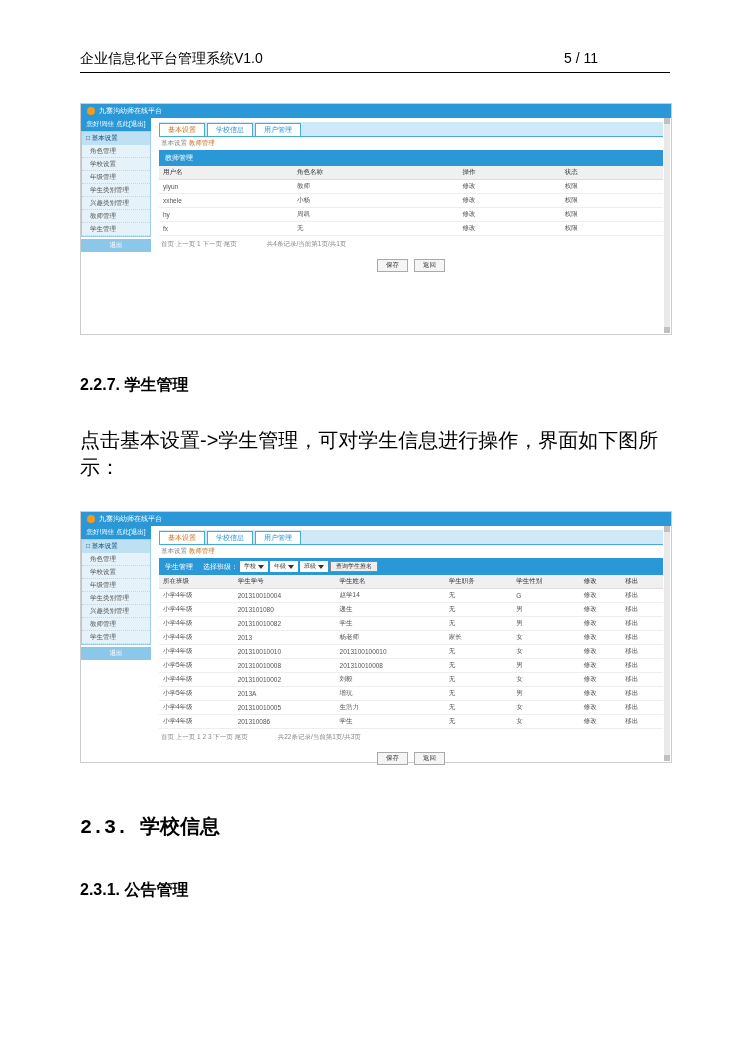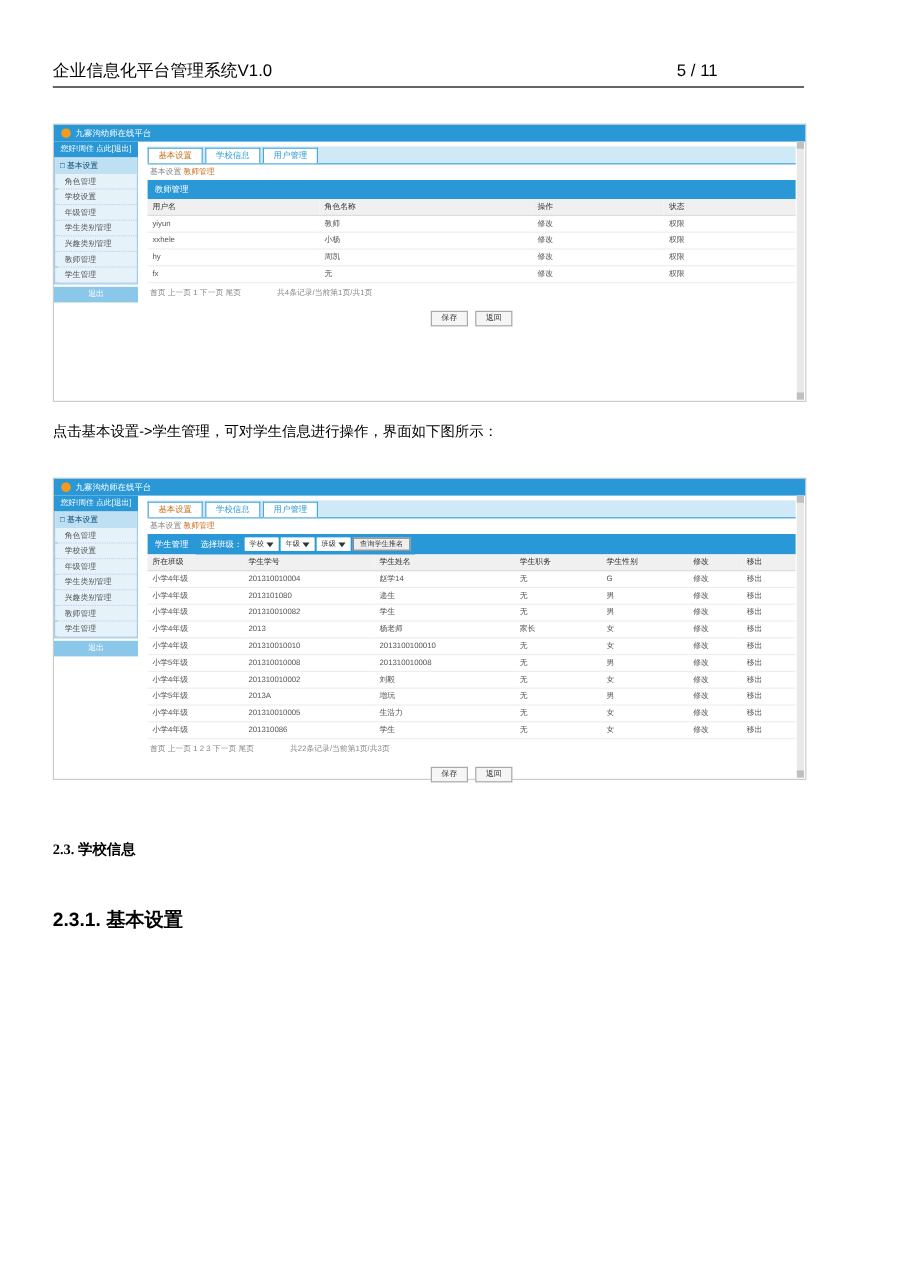--- a/index.html
+++ b/index.html
@@ -1,16 +1,16 @@
 <!DOCTYPE html>
 <html><head>
 <meta charset="utf-8">
 <style>
   body { margin:0; padding:0; font-family:"SimSun","Songti SC","Microsoft YaHei",sans-serif; background:#fff; color:#000; }
-  .page { width:750px; height:1060px; margin:0 auto; padding:50px 80px 30px 44px; box-sizing:border-box; position:relative; }
+  .page { width:750px; height:1060px; margin:0 auto; padding:50px 80px 30px 80px; box-sizing:border-box; position:relative; }
   .pg-header { font-size:14px; border-bottom:1px solid #000; padding-bottom:4px; display:flex; justify-content:space-between; }
   .pg-header .left{} .pg-header .right{ margin-right:72px;}
   .screenshot { border:1px solid #ccc; background:#fff; margin:30px auto 0; width:100%; font-size:7px; color:#333; position:relative; }
   .app-bar{ background:#2a98d6; color:#fff; height:14px; display:flex; align-items:center; padding-left:6px; gap:4px;}
   .app-logo{ width:8px;height:8px;border-radius:50%; background:#f49b1b; display:inline-block;}
   .tabs{ background:#d0e9f7; height:14px; display:flex; align-items:flex-end; padding-left:70px; border-bottom:1px solid #4aa9db;}
   .tab{ background:#fff; border:1px solid #4aa9db; border-bottom:none; padding:1px 8px; margin-right:2px; font-size:7px; color:#2a98d6;}
   .tab.active{ color:#c96e1b;}
   .body-row{ display:flex; }
   .sidebar{ width:70px; flex-shrink:0; }
@@ -29,23 +29,23 @@
   .pager{ font-size:6.5px; color:#888; padding:4px 2px; display:flex; gap:30px;}
   .btns{text-align:center; padding:6px 0 8px;}
   .btn{ display:inline-block; border:1px solid #aaa; background:#f5f5f5; padding:1px 8px; font-size:6.5px; margin:0 2px;}
   .filter-ctrl{ display:flex; align-items:center; gap:2px; padding:3px 4px; background:#2a98d6;}
   .sel{ border:1px solid #fff; background:#fff; font-size:6px; padding:0 3px; height:9px; display:inline-flex; align-items:center;}
   .tri{ display:inline-block; width:0;height:0;border-left:3px solid transparent;border-right:3px solid transparent;border-top:4px solid #333; margin-left:2px;}
   .fbtn{ background:#eee; border:1px solid #888; padding:0 5px; font-size:6px;}
   .scroll{ position:absolute; right:1px; top:14px; bottom:1px; width:6px; background:#e9e9e9;}
   .scroll-up,.scroll-dn{ position:absolute; left:0;right:0;height:6px; background:#c0c0c0;}
   .scroll-up{top:0}.scroll-dn{bottom:0}
-  .sec-h2{ font-family:Liberation Serif, serif; font-weight:bold; font-size:12px; margin:50px 0 0;}
+  .sec-h2{ font-family:Liberation Mono, monospace; font-weight:bold; font-size:20px; margin:50px 0 0;}
   .sec-h3{ font-family:"SimHei","Heiti SC",sans-serif; font-weight:bold; font-size:16px; margin:40px 0 0;}
-  .para{ font-size:12px; margin-top:16px;}
+  .para{ font-size:20px; margin-top:31px;}
 </style>
 </head>
 <body>
 
 <div class="page">
 
   <div class="pg-header">
     <span class="left">企业信息化平台管理系统V1.0</span>
     <span class="right">5 / 11</span>
   </div>
@@ -123,20 +123,21 @@
           <span class="btn">返回</span>
         </div>
       </div>
     </div>
     <div class="scroll">
         <div class="scroll-up"></div>
         <div class="scroll-dn"></div>
       </div>
   </div>
 
+  <h3 class="sec-h3">2.2.7. 学生管理</h3>
   <p class="para">点击基本设置-&gt;学生管理，可对学生信息进行操作，界面如下图所示：</p>
 
   <div class="screenshot" style="height:250px;">
     <div class="app-bar">
       <span class="app-logo"></span>
       <span>九寨沟幼师在线平台</span>
     </div>
     <div class="body-row">
       <div class="sidebar">
         <div class="nav-hdr">您好!周佳 点此[退出]</div>
@@ -293,15 +294,15 @@
         </div>
       </div>
     </div>
     <div class="scroll">
         <div class="scroll-up"></div>
         <div class="scroll-dn"></div>
       </div>
   </div>
 
   <h2 class="sec-h2">2.3. 学校信息</h2>
-  <h3 class="sec-h3">2.3.1. 基本设置</h3>
+  <h3 class="sec-h3">2.3.1. 公告管理</h3>
 
 </div>
 
 </body></html>

